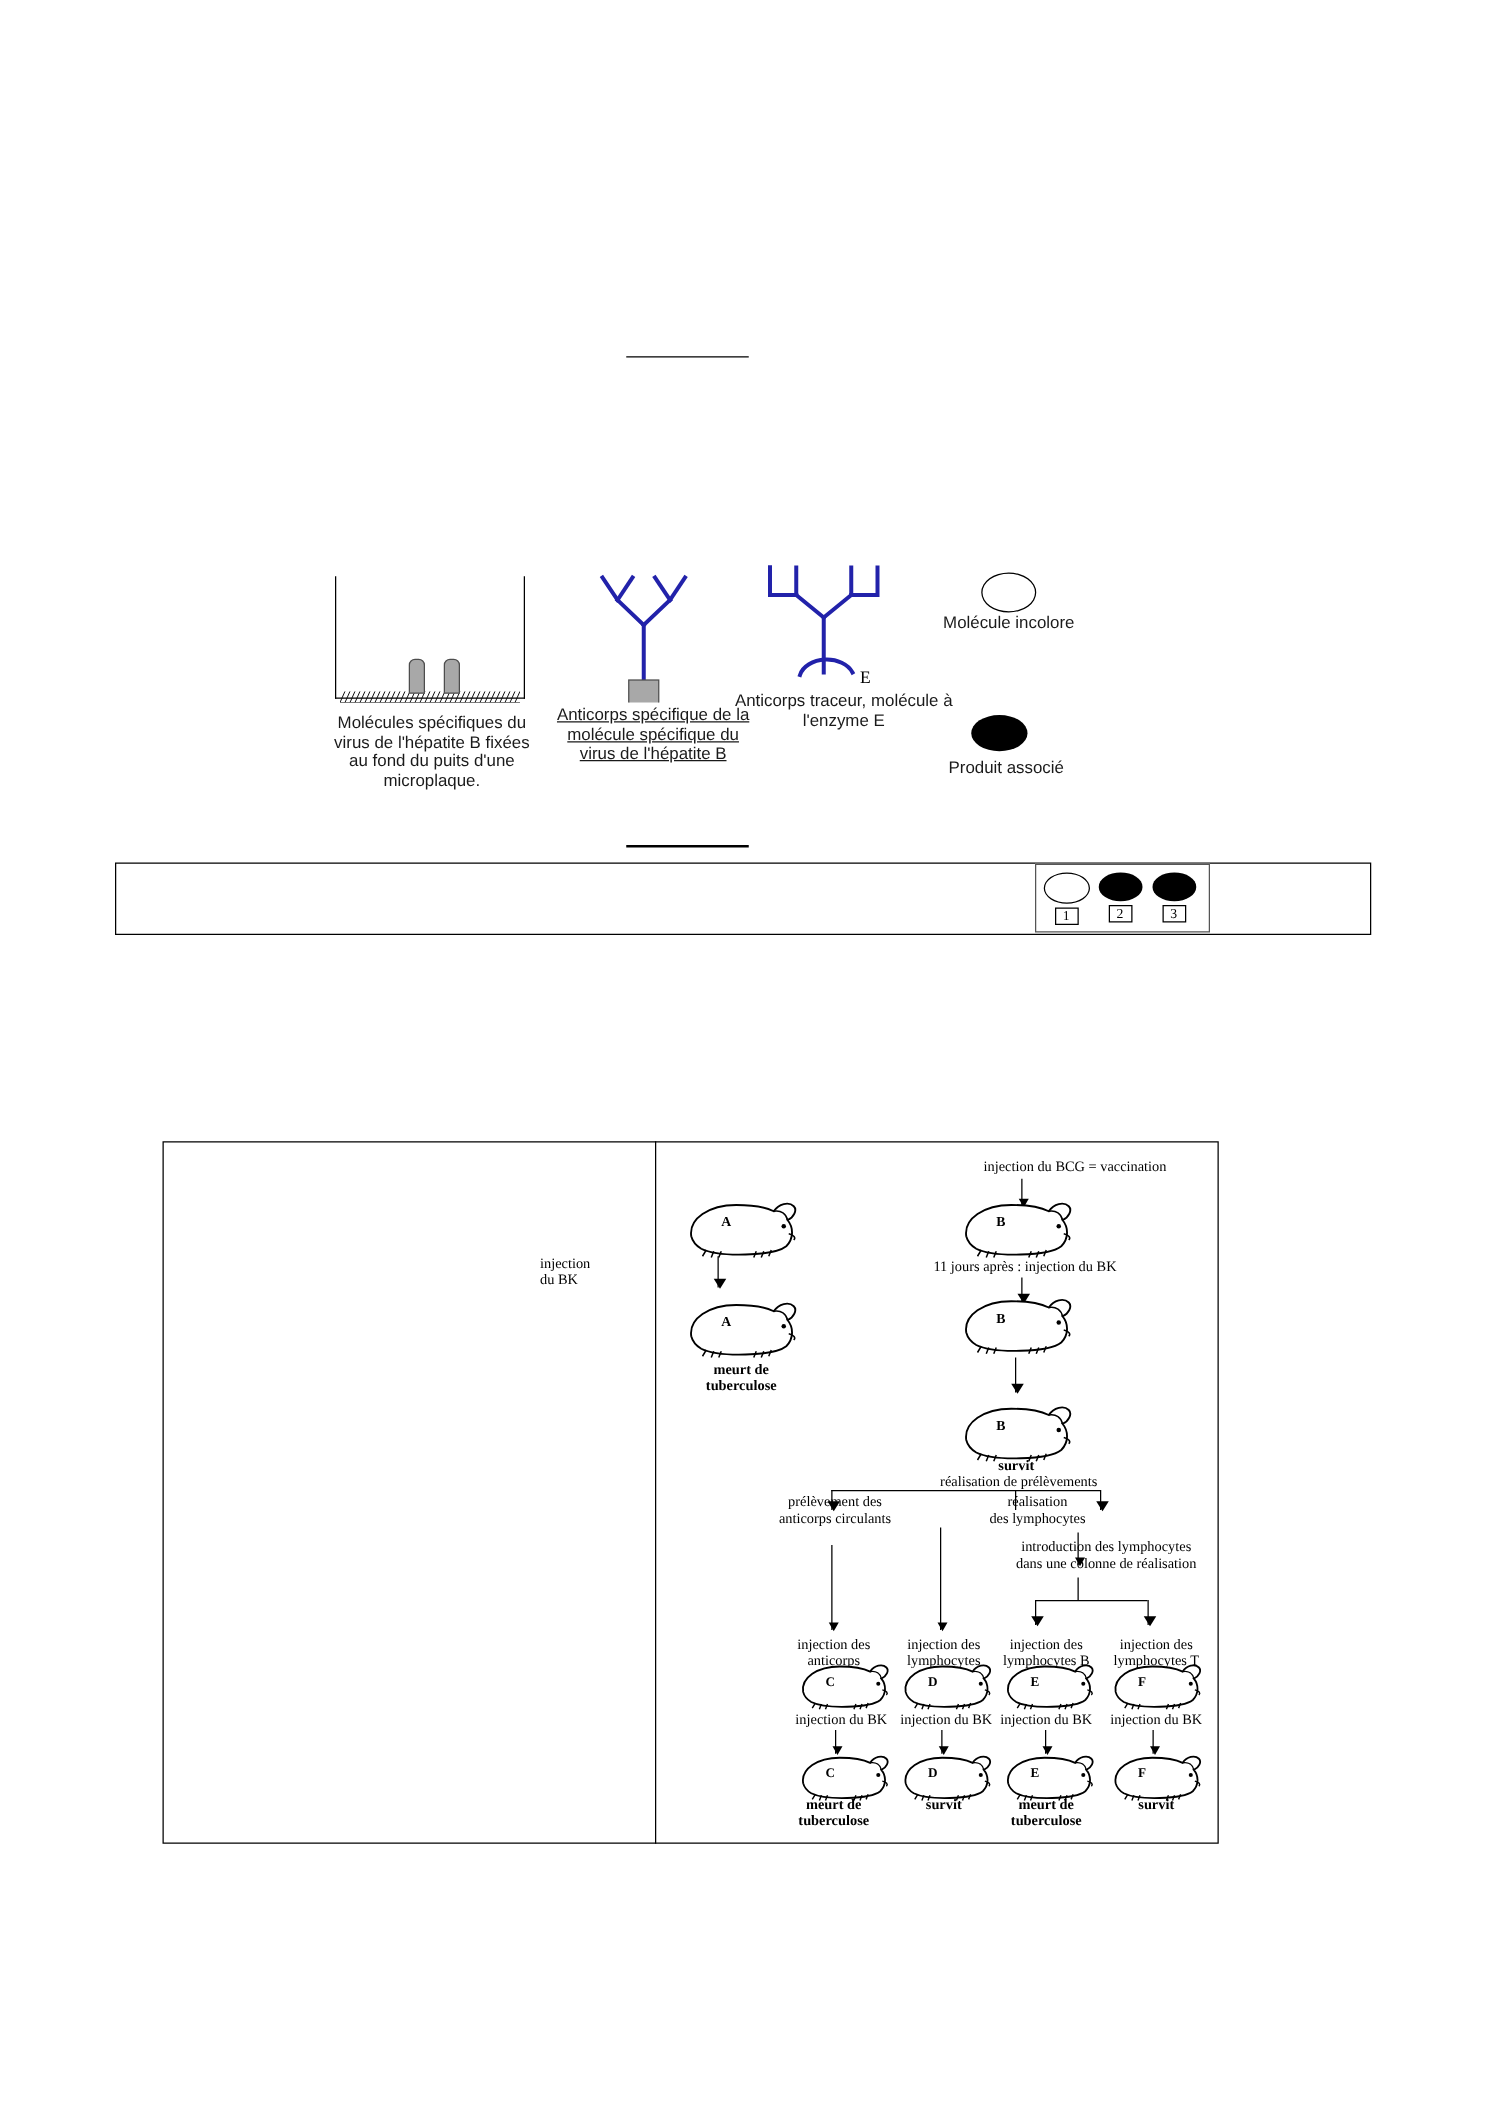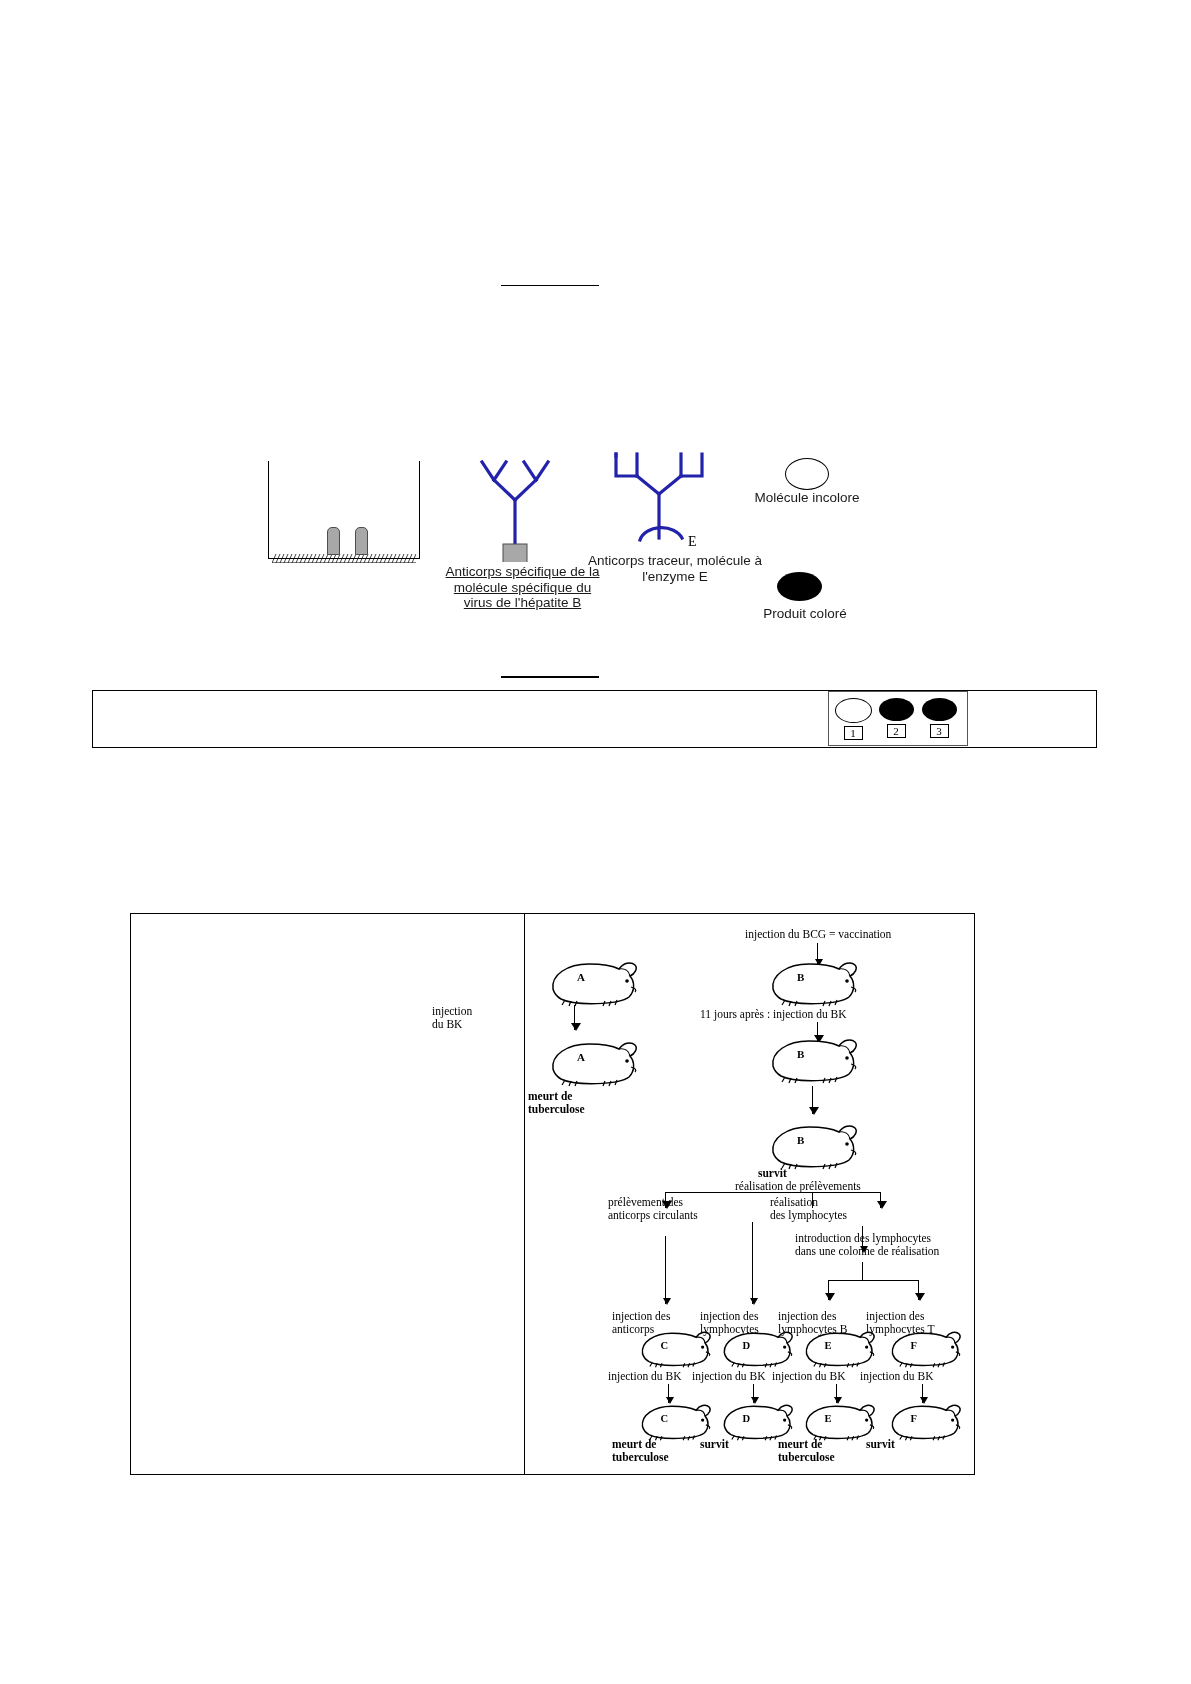--- a/index.html
+++ b/index.html
@@ -123,21 +123,21 @@
     border-left: 1.3px solid #000;
   }
 
   
   .lbl {
     position: absolute;
     font-family: "Liberation Serif", serif;
     font-size: 11.5px;
     line-height: 13px;
     color: #000;
-    text-align: left;
+    text-align: center;
     white-space: pre-line;
   }
   .lbl.left { text-align: left; }
   .lbl.b { font-weight: bold; }
 
   .gp { position: absolute; }
   .gp svg { display: block; }
 
   .arrow-v {
     position: absolute; width: 0;
@@ -184,20 +184,21 @@
                  M72 9 L76 0 M76 9 L80 0 M80 9 L84 0 M84 9 L88 0 M88 9 L92 0 M92 9 L96 0
                  M96 9 L100 0 M100 9 L104 0 M104 9 L108 0 M108 9 L112 0 M112 9 L116 0
                  M116 9 L120 0 M120 9 L124 0 M124 9 L128 0 M128 9 L132 0 M132 9 L136 0
                  M136 9 L140 0 M140 9 L144 0"></path>
       </g>
       <line x1="0" y1="9" x2="144" y2="9" stroke="#000" stroke-width="1"></line>
     </svg>
   </div>
   <div class="peg" id="peg-1"></div>
   <div class="peg" id="peg-2"></div>
+  <div class="cap" id="cap-1">Molécules spécifiques du virus de l'hépatite B fixées au fond du puits d'une microplaque.</div>
 
   <div class="ab" id="ab-1">
     <svg width="90" height="110" viewBox="0 0 90 110">
       <g stroke="#2222aa" stroke-width="3.2" fill="none" stroke-linecap="square">
         <path d="M45 96 L45 48"></path>
         <path d="M45 48 L24 28"></path>
         <path d="M45 48 L66 28"></path>
         <path d="M24 28 L12 10"></path>
         <path d="M24 28 L36 10"></path>
         <path d="M66 28 L54 10"></path>
@@ -222,21 +223,21 @@
         <path d="M36 90 A22 16 0 0 1 78 88"></path>
       </g>
       <text x="84" y="96" font-family="Liberation Serif, serif" font-size="14" fill="#000">E</text>
     </svg>
   </div>
   <div class="cap" id="cap-3">Anticorps traceur, molécule à l'enzyme E</div>
 
   <div class="mol-clear"></div>
   <div class="cap" id="cap-4">Molécule incolore</div>
   <div class="mol-color"></div>
-  <div class="cap" id="cap-5">Produit coloré</div>
+  <div class="cap" id="cap-5">Produit associé</div>
 
   <div class="abs" id="mid-rule"></div>
   <div class="abs" id="band"></div>
 
   <div class="abs" id="wells-box">
     <div class="well-cell" id="well-cell-1">
       <div class="well-dot empty"></div>
       <div class="well-num">1</div>
     </div>
     <div class="well-cell" id="well-cell-2">

